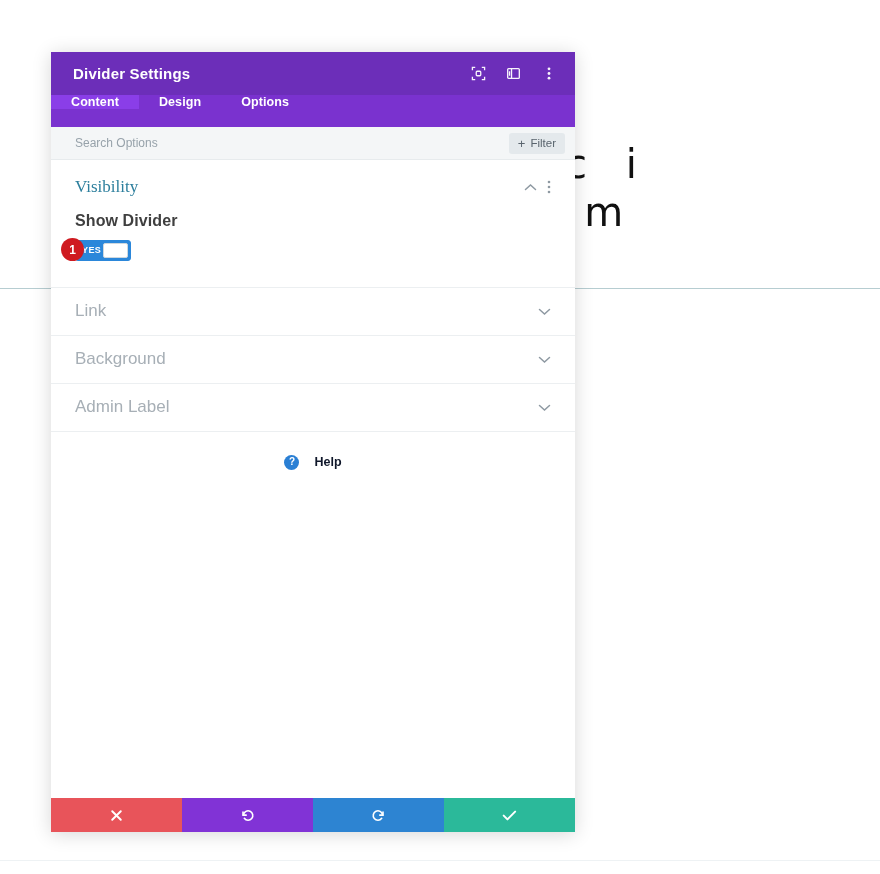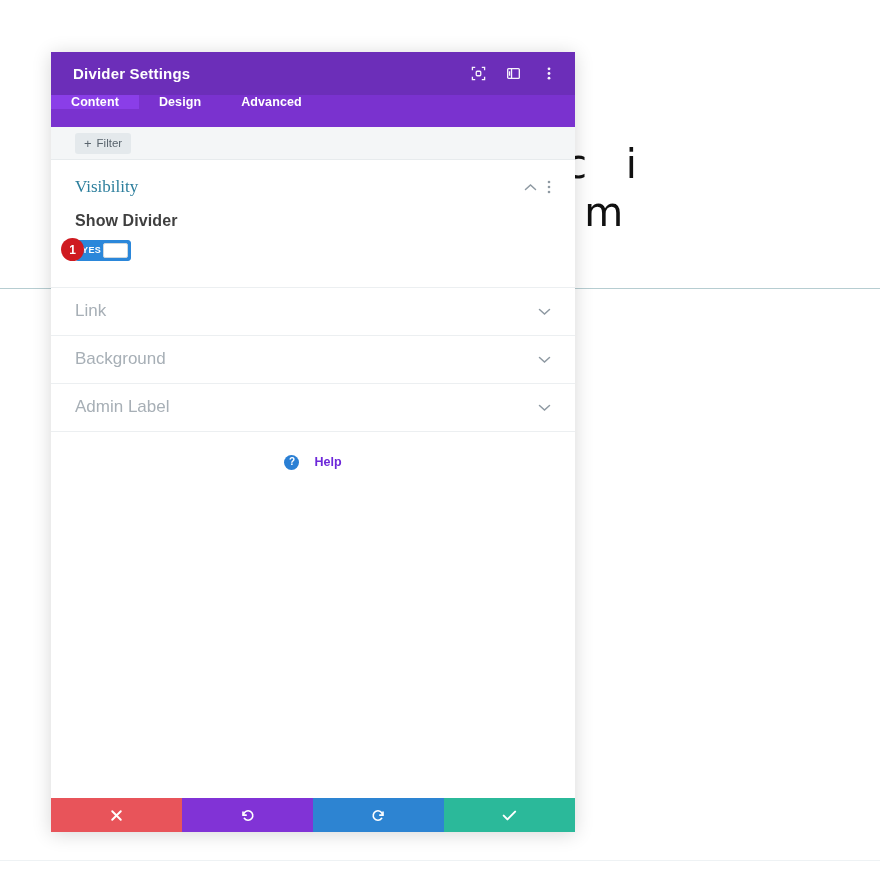--- a/index.html
+++ b/index.html
@@ -249,21 +249,21 @@
   }
   .help-icon {
     width: 15px; height: 15px; border-radius: 50%;
     background: #2a7fd4;
     color: #ffffff;
     font-size: 10px;
     font-weight: 700;
     display: flex; align-items: center; justify-content: center;
     line-height: 1;
   }
-  .help-text { font-size: 12.5px; color: #6d28d9; font-weight: 700; cursor: pointer; margin-left: 8px; }
+  .help-text { font-size: 12.5px; color: #0f172a; font-weight: 700; cursor: pointer; margin-left: 8px; }
 
   
   .modal-footer {
     height: 34px;
     display: flex;
     flex: none;
   }
   .fbtn {
     flex: 1;
     display: flex;
@@ -311,24 +311,25 @@
               <circle cx="2" cy="8" r="1.5"></circle>
               <circle cx="2" cy="13" r="1.5"></circle>
           </svg>
         </span>
       </div>
     </div>
 
     <div class="modal-tabs">
       <div class="tab active">Content</div>
       <div class="tab">Design</div>
-      <div class="tab">Advanced</div>
+      <div class="tab">Options</div>
     </div>
 
     <div class="search-row">
+      <input class="search-input" type="text" placeholder="Search Options" style="">
       <button class="filter-btn">
         <span class="filter-plus">+</span>
         <span>Filter</span>
       </button>
     </div>
 
     <div class="modal-body">
 
       <div class="section-open">
         <div class="section-open-head">

